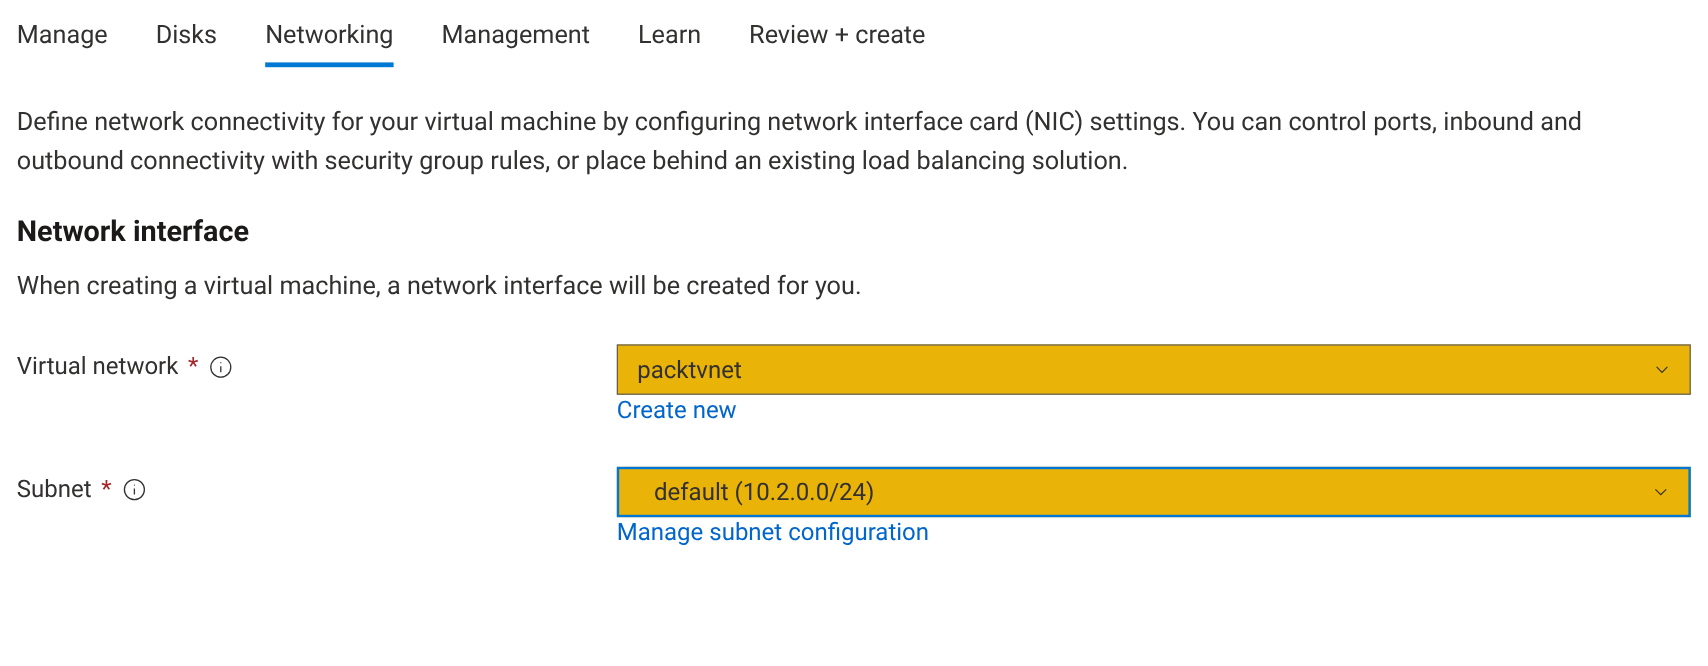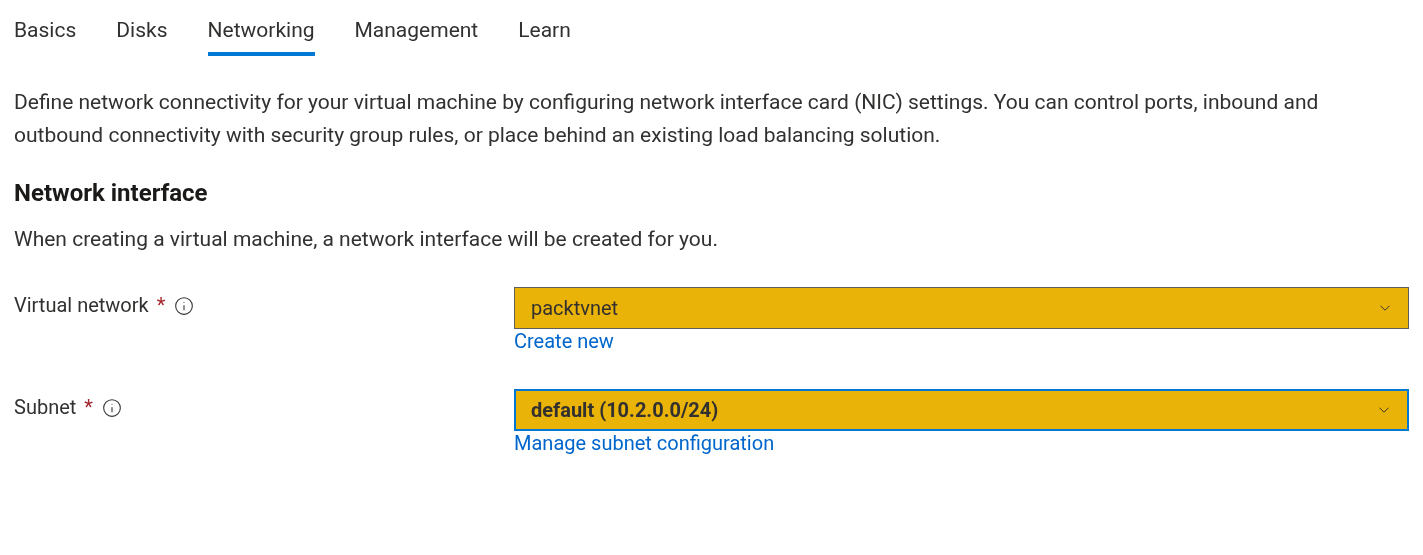--- a/index.html
+++ b/index.html
@@ -107,22 +107,21 @@
       height: 42px;
       display: flex;
       align-items: center;
       padding: 0 42px 0 16px;
       font-size: 20px;
       color: #323130;
       cursor: pointer;
     }
     .select-box.focused {
       border: 2px solid #0078d4;
-      padding: 0 41px 0 15px;
-      font-weight: bold;
+      padding: 0 41px 0 29px;
     }
     .chevron-icon {
       position: absolute;
       right: 14px;
       top: 50%;
       transform: translateY(-50%);
       width: 18px;
       height: 18px;
       stroke: #323130;
       stroke-width: 1.3;
@@ -133,25 +132,26 @@
       color: #0066cc;
       font-size: 20px;
       cursor: pointer;
       text-decoration: none;
     }
   </style>
 </head>
 <body>
 
 <div class="tabs">
-  <div class="tab">Basics</div>
+  <div class="tab">Manage</div>
   <div class="tab">Disks</div>
   <div class="tab active">Networking</div>
   <div class="tab">Management</div>
   <div class="tab">Learn</div>
+  <div class="tab">Review + create</div>
 </div>
 
 <p class="description">
   <span>Define network connectivity for your virtual machine by configuring network interface card (NIC) settings. You can control ports, inbound and outbound connectivity with security group rules, or place behind an existing load balancing solution.</span>
 </p>
 
 <h2 class="section-title">Network interface</h2>
 <p class="section-subtitle">When creating a virtual machine, a network interface will be created for you.</p>
 
 <div class="form-row">

